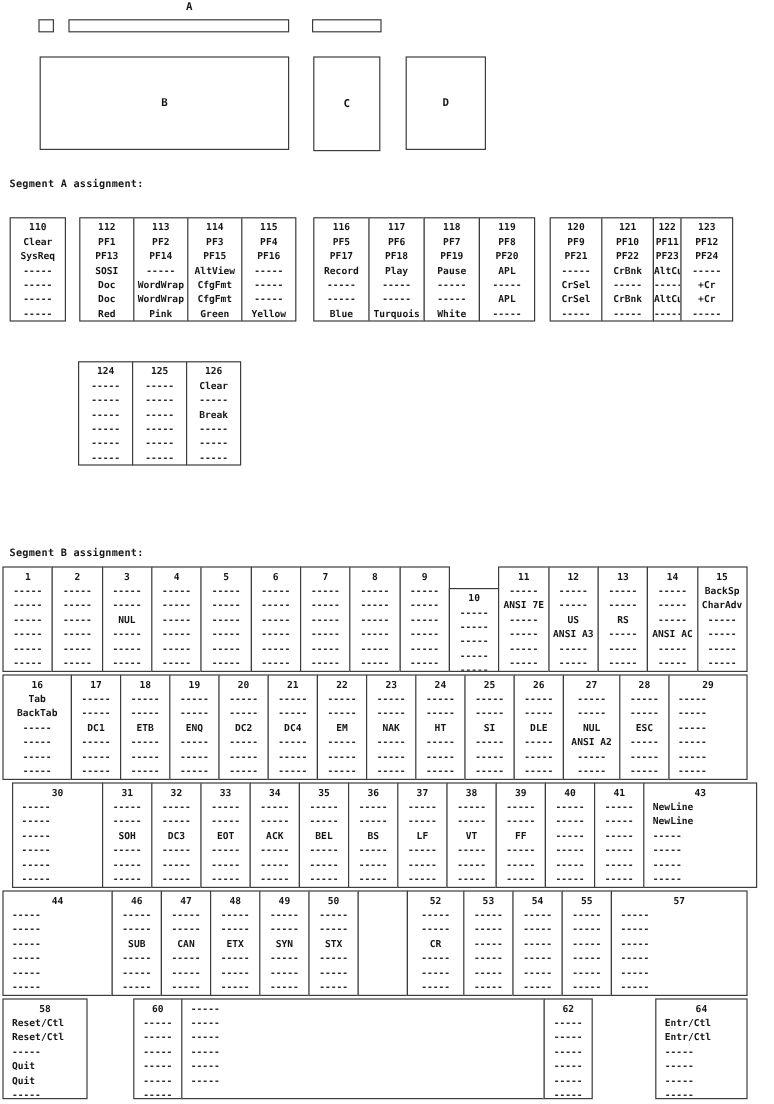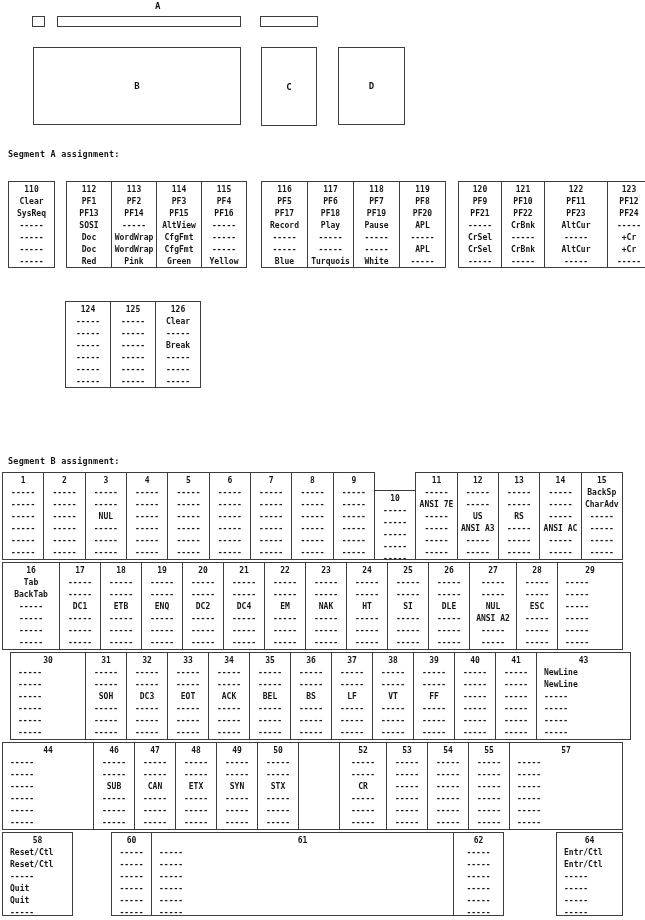--- a/index.html
+++ b/index.html
@@ -134,21 +134,21 @@
       </div>
       <div class="key" style="width: 44px;">
         <div class="num">121</div>
         <div class="ln">PF10</div>
         <div class="ln">PF22</div>
         <div class="ln">CrBnk</div>
         <div class="ln">-----</div>
         <div class="ln">CrBnk</div>
         <div class="ln">-----</div>
       </div>
-      <div class="key" style="width: 64px;">
+      <div class="key" style="width: 24px;">
         <div class="num">122</div>
         <div class="ln">PF11</div>
         <div class="ln">PF23</div>
         <div class="ln">AltCur</div>
         <div class="ln">-----</div>
         <div class="ln">AltCur</div>
         <div class="ln">-----</div>
       </div>
       <div class="key" style="width: 44px;">
         <div class="num">123</div>
@@ -699,29 +699,28 @@
       <div class="key" style="width: 41px;">
         <div class="num">60</div>
         <div class="ln">-----</div>
         <div class="ln">-----</div>
         <div class="ln">-----</div>
         <div class="ln">-----</div>
         <div class="ln">-----</div>
         <div class="ln">-----</div>
       </div>
       <div class="key wide" style="width: 303px;">
-        <div class="num">61</div>
-        <div class="ln">-----</div>
-        <div class="ln">-----</div>
-        <div class="ln">-----</div>
-        <div class="ln">-----</div>
-        <div class="ln">-----</div>
-        <div class="ln">-----</div>
-      </div>
-      <div class="key" style="width: 51px;">
+        <div class="ln">-----</div>
+        <div class="ln">-----</div>
+        <div class="ln">-----</div>
+        <div class="ln">-----</div>
+        <div class="ln">-----</div>
+        <div class="ln">-----</div>
+      </div>
+      <div class="key" style="width: 41px;">
         <div class="num">62</div>
         <div class="ln">-----</div>
         <div class="ln">-----</div>
         <div class="ln">-----</div>
         <div class="ln">-----</div>
         <div class="ln">-----</div>
         <div class="ln">-----</div>
       </div>
       <div class="gap" style="width: 52px;"></div>
       <div class="key wide" style="flex: 1 1 0px;">

